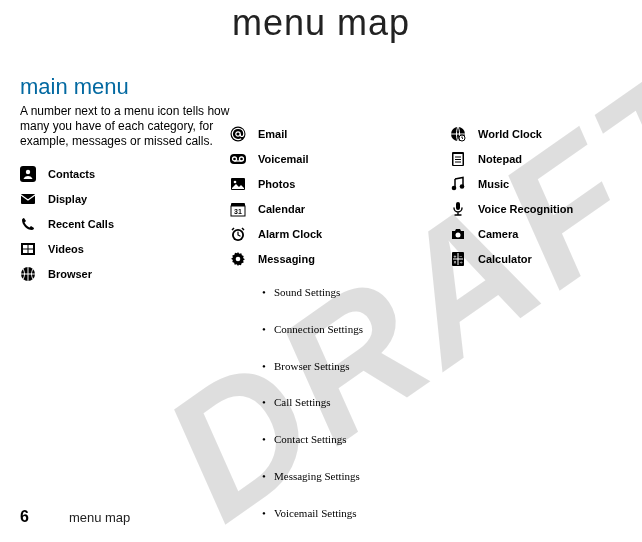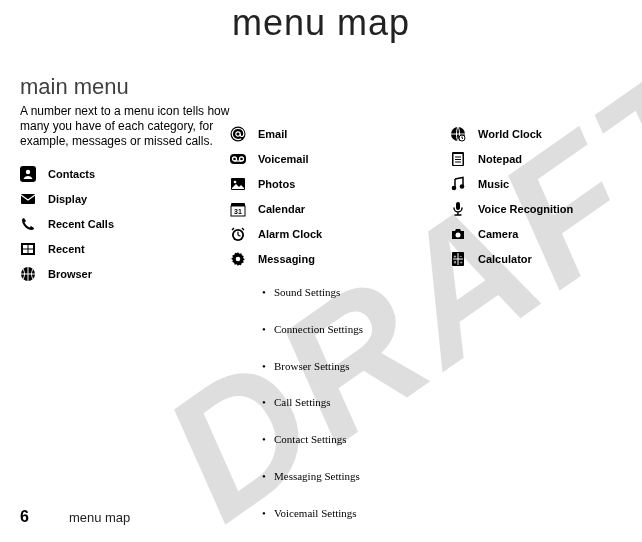--- a/index.html
+++ b/index.html
@@ -33,21 +33,21 @@
   .title {
     text-align: center;
     font-size: 36px;
     font-weight: 400;
     color: #222;
     margin-top: 2px;
     letter-spacing: 1px;
   }
   .subtitle {
     font-size: 22px;
-    color: #404040;
+    color: #0369a1;
     margin-top: 30px;
     font-family: Arial, sans-serif;
     font-weight: 400;
   }
   .intro {
     font-size: 12px;
     font-family: "Arial Narrow", Arial, sans-serif;
     font-stretch: condensed;
     max-width: 220px;
     margin-top: 4px;
@@ -162,21 +162,21 @@
       <div class="item">
         <span class="icon">
           <svg viewBox="0 0 16 16" width="16" height="16">
               <rect x="1" y="2" width="14" height="12" fill="#000"></rect>
               <rect x="3" y="4" width="4.5" height="3.5" fill="#fff"></rect>
               <rect x="8.5" y="4" width="4.5" height="3.5" fill="#fff"></rect>
               <rect x="3" y="8.5" width="4.5" height="3.5" fill="#fff"></rect>
               <rect x="8.5" y="8.5" width="4.5" height="3.5" fill="#fff"></rect>
             </svg>
         </span>
-        <span class="label">Recent</span>
+        <span class="label">Videos</span>
       </div>
       <div class="item">
         <span class="icon">
           <svg viewBox="0 0 16 16" width="16" height="16">
               <circle cx="8" cy="8" r="7" fill="#000"></circle>
               <path d="M1 8h14M8 1v14M3 3c2 3 2 7 0 10M13 3c-2 3-2 7 0 10" stroke="#fff" stroke-width="1" fill="none"></path>
             </svg>
         </span>
         <span class="label">Browser</span>
       </div>

